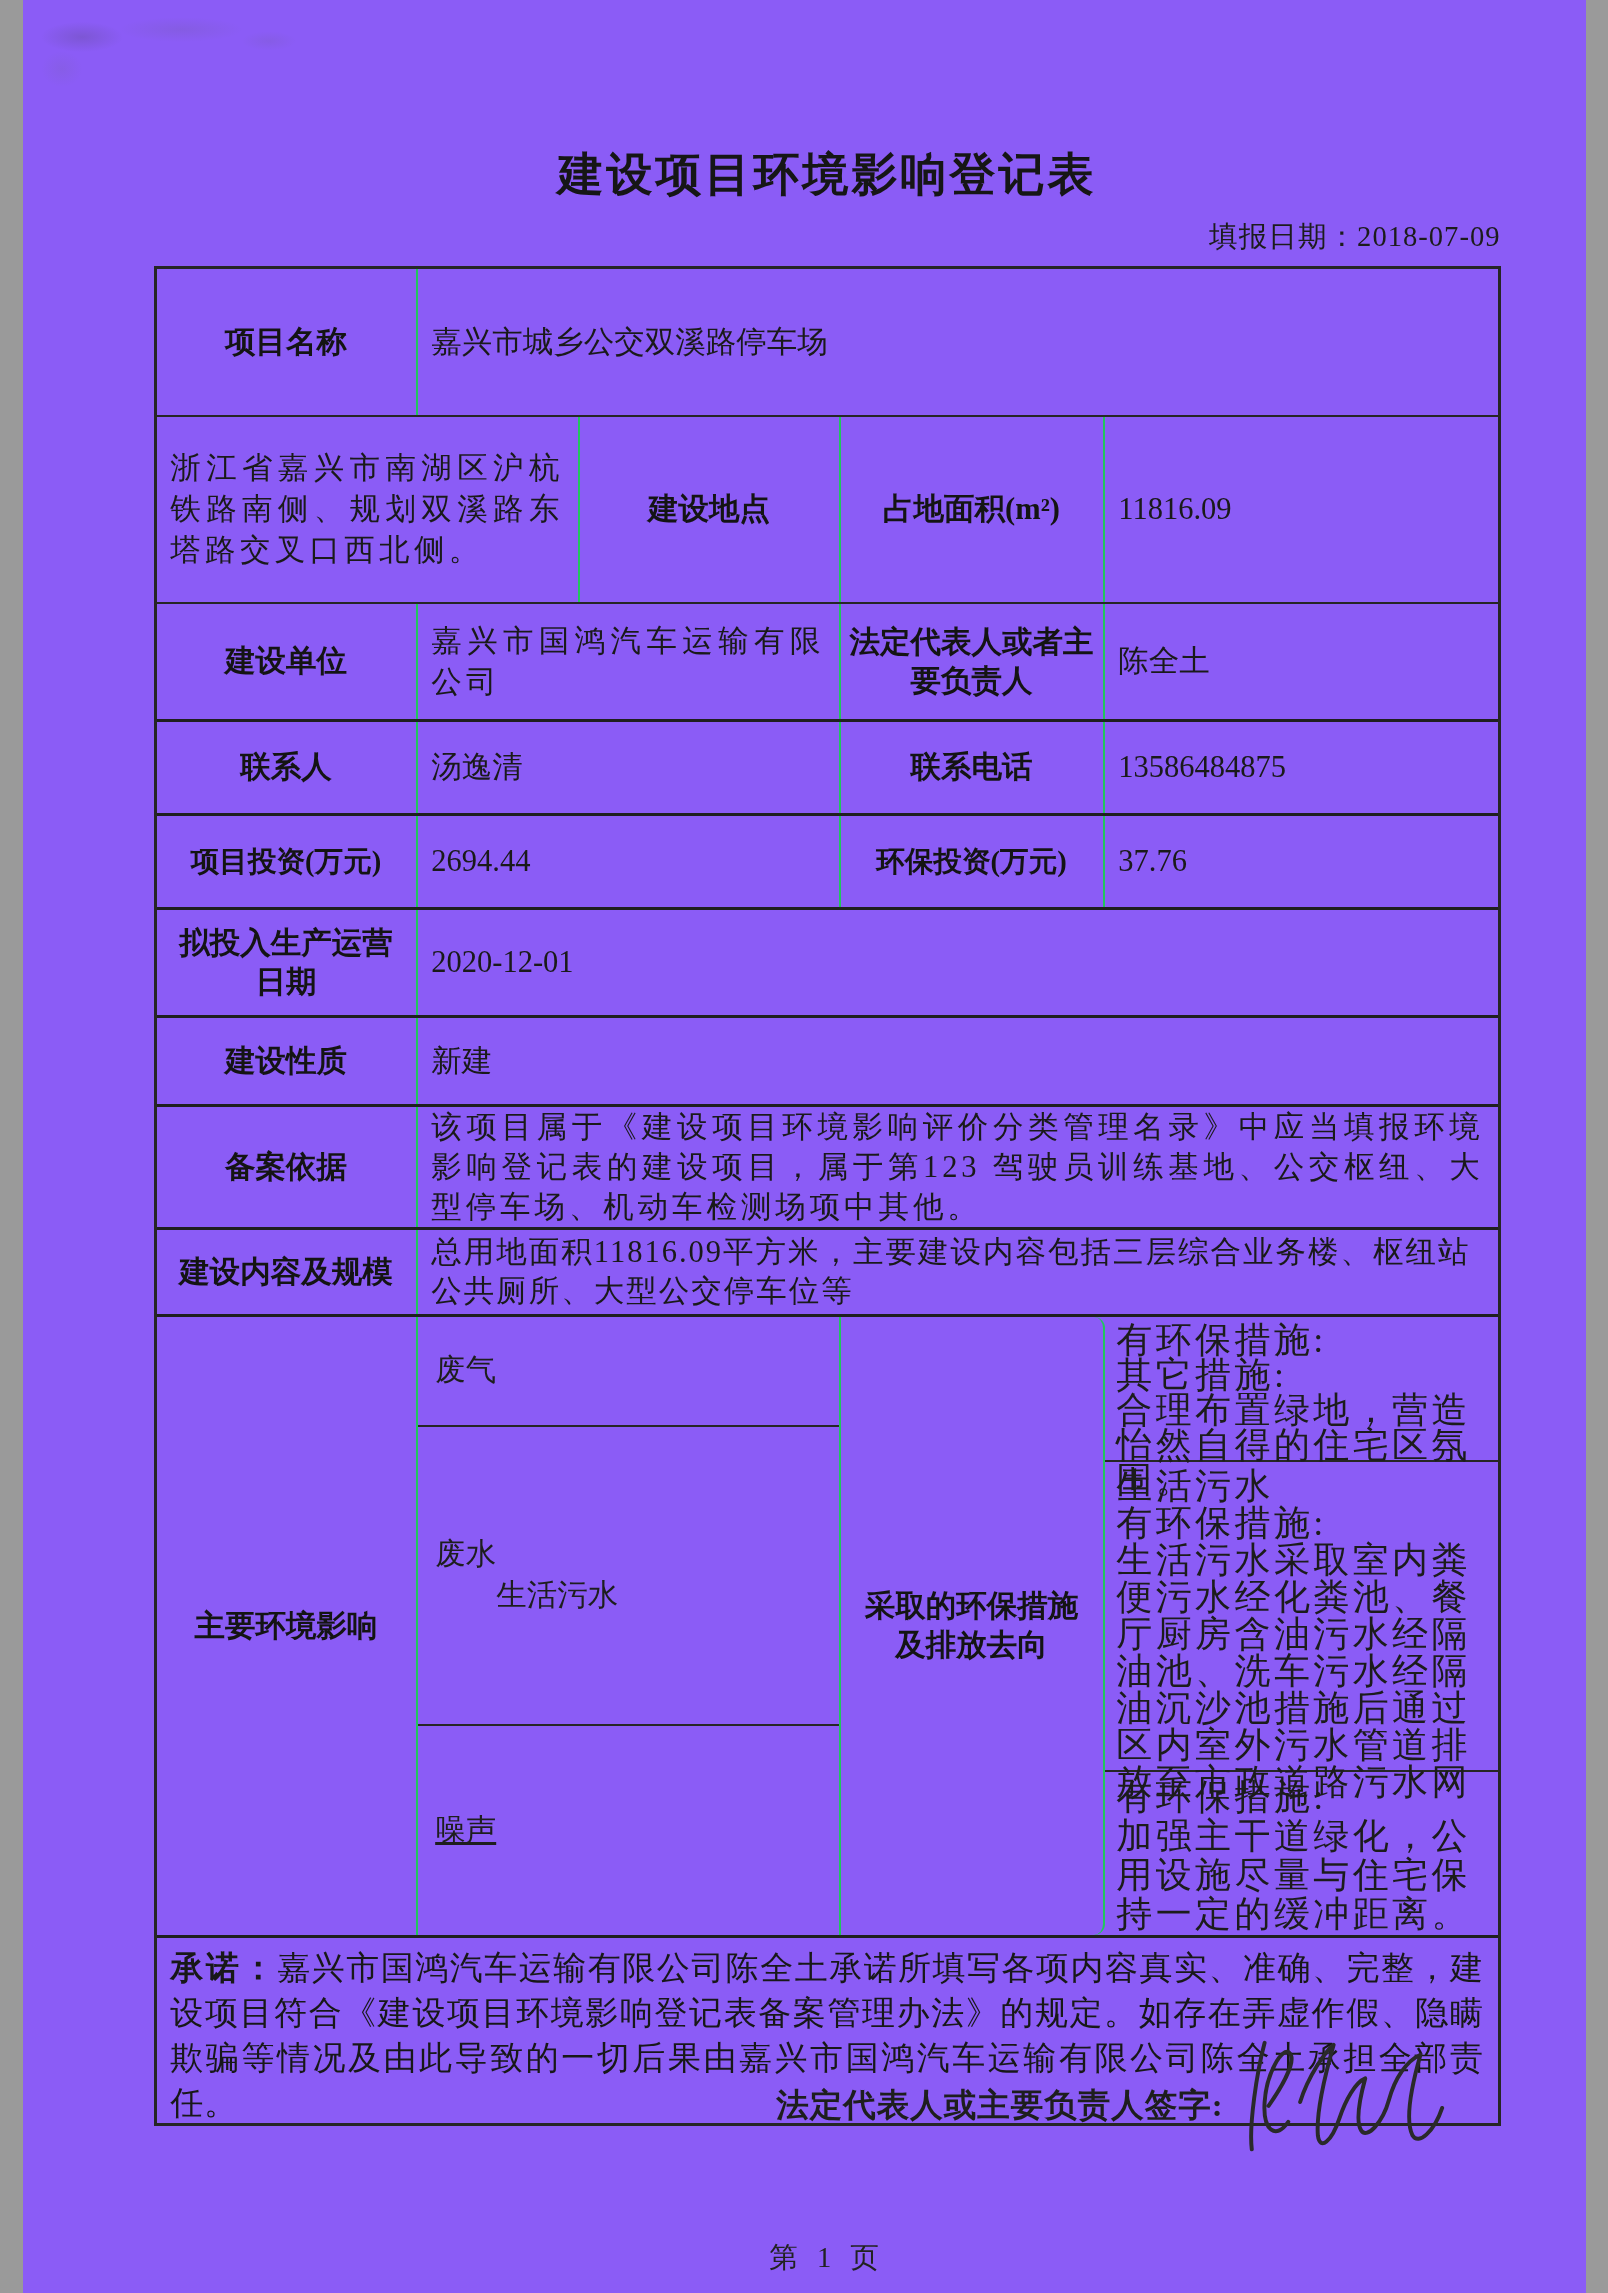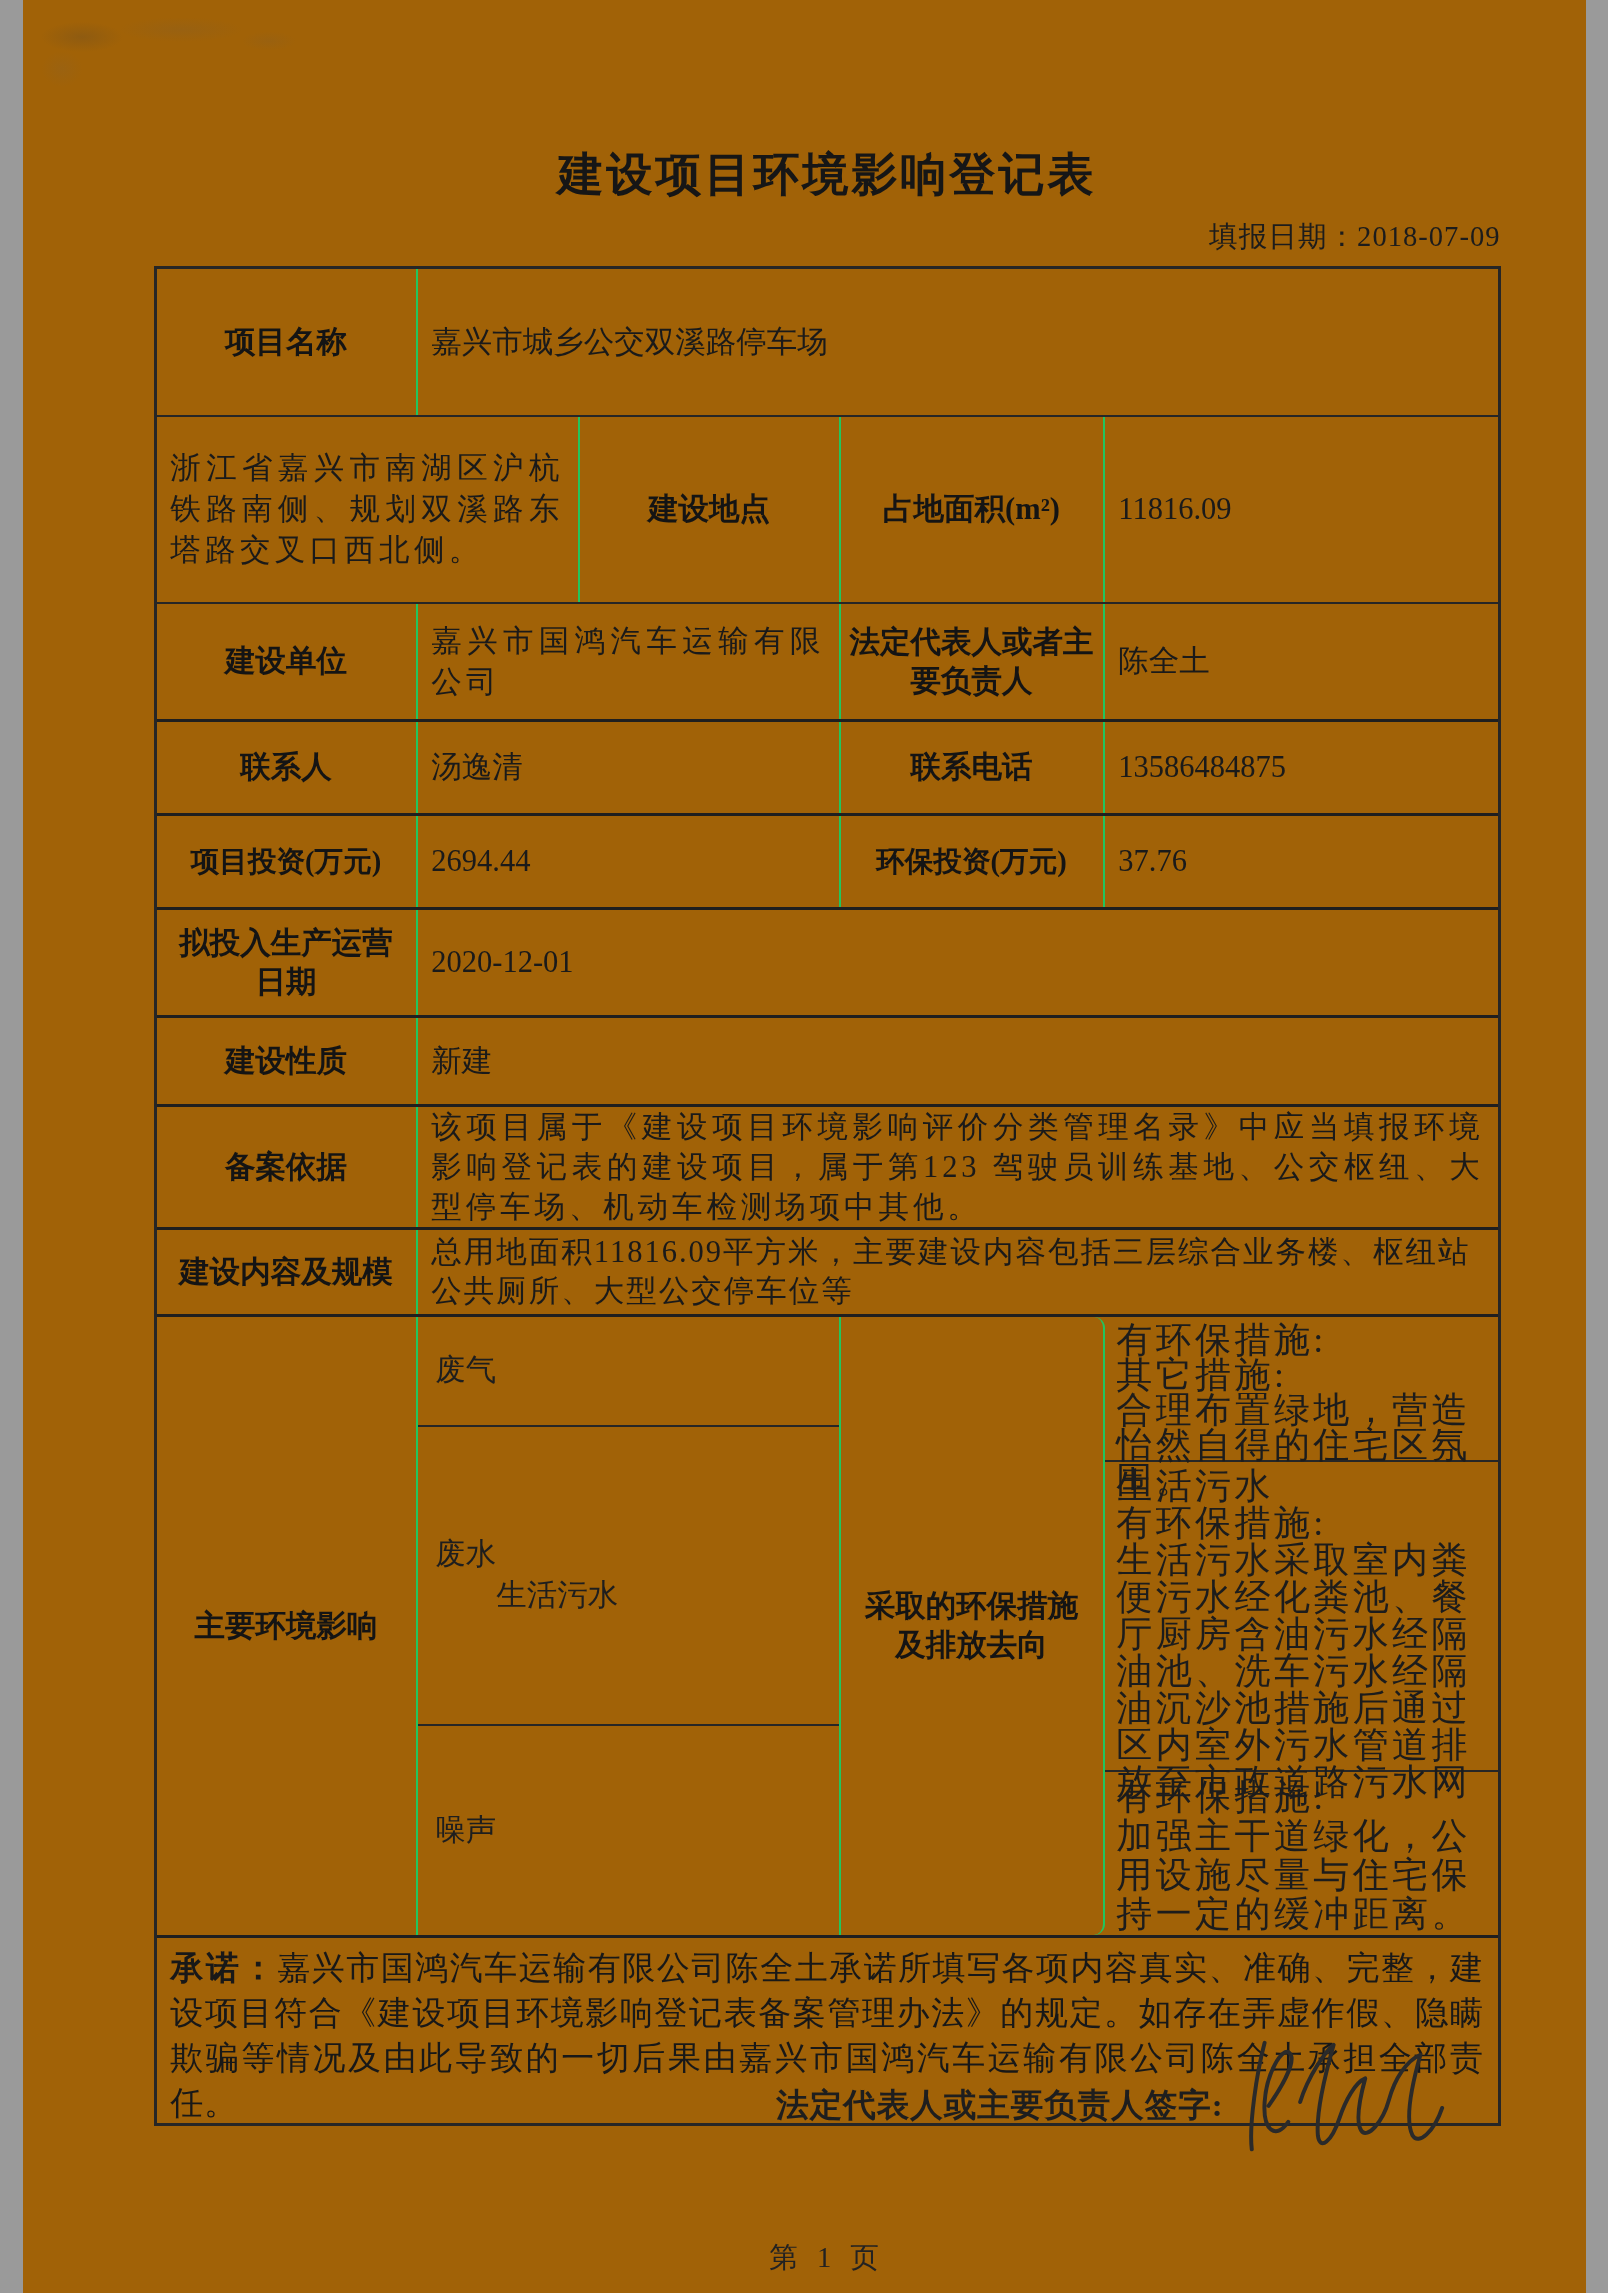--- a/index.html
+++ b/index.html
@@ -1,20 +1,20 @@
 <!DOCTYPE html>
 <html><head>
 <meta charset="utf-8">
 <style>
   * { margin:0; padding:0; box-sizing:border-box; }
   html,body { background:#9a9a9a; }
   .page {
     position:relative;
     width:1563px; height:2293px;
-    background:#a16207;
+    background:#8b5cf6;
     font-family:"Liberation Serif","DejaVu Serif",serif;
     color:#1e1e1e;
     overflow:hidden;
     margin:0 auto;
   }
   
   .smudge {
     position:absolute; left:0; top:0; width:414px; height:148px;
     background:
       radial-gradient(ellipse 59px 21.7px at 59px 37px, rgba(60,60,60,.18), transparent 70%),
@@ -50,21 +50,21 @@
   .w2 { width:423px; flex:0 0 423px; }
   .w3 { width:264px; flex:0 0 264px; }
   .w4 { flex:1 1 auto; }
   .wrest { flex:1 1 auto; }
   .nowrap { white-space:nowrap; }
   .spaced { letter-spacing:4.3px; text-align:justify; }
   .spaced2 { letter-spacing:3.9px; text-align:justify; line-height:40px; }
   
   .env-col { display:flex; flex-direction:column; padding:0; align-items:stretch; }
   .sub { border-bottom:2px solid #262626; display:flex; flex-direction:column; justify-content:center; padding-left:17.7px; }
-  .sub:last-child { border-bottom:none; }
+  .sub:last-child { border-bottom:none;text-decoration:underline; }
   .sub-indent { margin-left:61px; }
   .measure { border-bottom:2px solid #262626; padding:5.9px 9.9px 0 11.8px; display:block; }
   .measure:last-child { border-bottom:none; }
   .mtext { font-size:36px; letter-spacing:3.4px; color:#1c1c1c; }
   .lh36 { line-height:35px; } .lh38 { line-height:37px; } .lh40 { line-height:39px; }
   .measures-header { flex-direction:column; justify-content:center; text-align:center;border-radius:11px; }
   
   .commit-cell { position:relative; display:block; padding:7.9px 13.8px 0 13.8px; }
   .commit-text { font-size:33px; line-height:45px; letter-spacing:0.8px; text-align:justify; color:#181818; }
   .commit-text b { font-weight:bold; letter-spacing:2px; }

